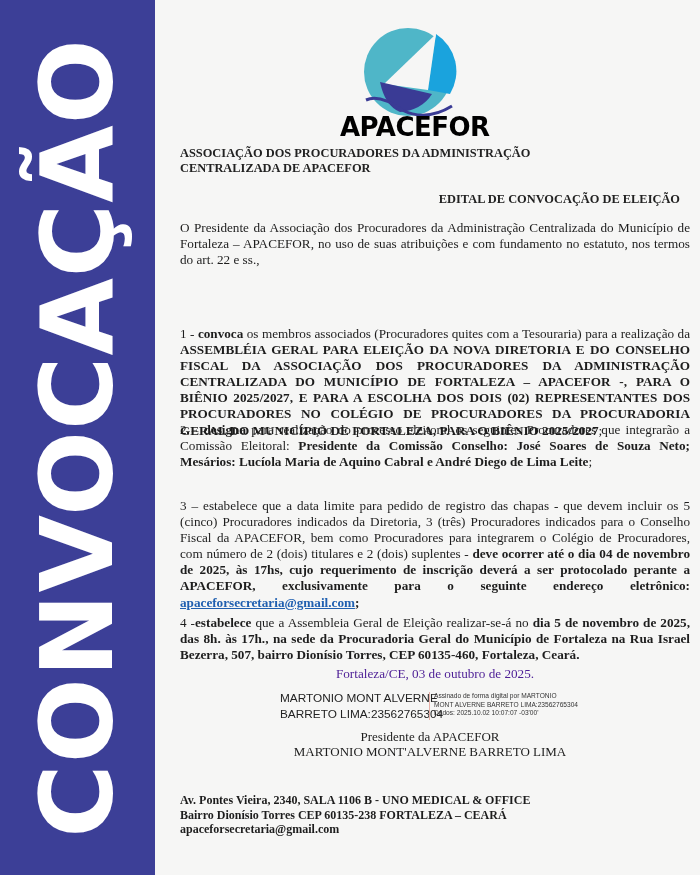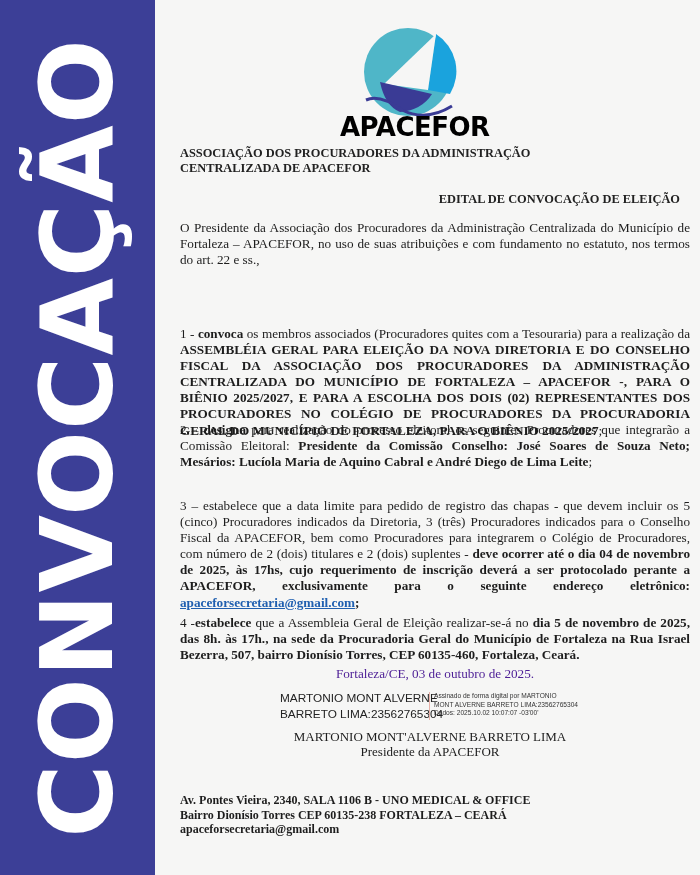--- a/index.html
+++ b/index.html
@@ -134,21 +134,21 @@
   </div>
   <div class="sig-sep"></div>
   <div class="sig-meta">
     <div>Assinado de forma digital por MARTONIO</div>
     <div>MONT ALVERNE BARRETO LIMA:23562765304</div>
     <div>Dados: 2025.10.02 10:07:07 -03'00'</div>
   </div>
 </div>
 
 <div class="signer">
+  <div>Presidente da APACEFOR</div>
   <div>MARTONIO MONT'ALVERNE BARRETO LIMA</div>
-  <div>Presidente da APACEFOR</div>
 </div>
 
 <div class="footer">
   <div>Av. Pontes Vieira, 2340, SALA 1106 B - UNO MEDICAL &amp; OFFICE</div>
   <div>Bairro Dionísio Torres CEP 60135-238 FORTALEZA – CEARÁ</div>
   <div>apaceforsecretaria@gmail.com</div>
 </div>
 
 </body></html>

